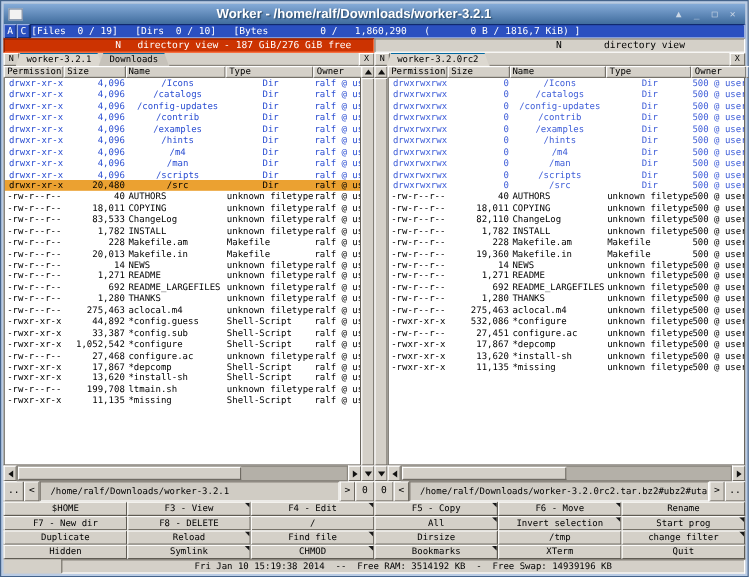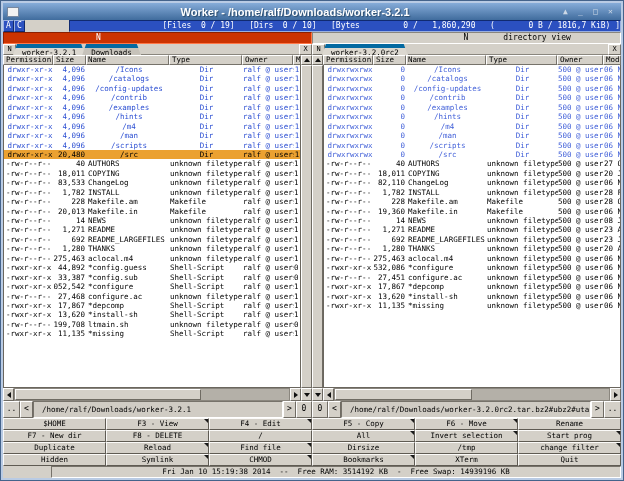--- a/index.html
+++ b/index.html
@@ -16,53 +16,53 @@
   
   .titlebar{height:17px;background:linear-gradient(#86acd9,#406c9d);display:flex;align-items:center;flex-shrink:0;}
   .win-icon{width:12px;height:10px;background:#f2f2f2;border:1px solid #7788a0;margin-left:4px;flex-shrink:0;}
   .title{flex:1;text-align:center;color:#fff;font:bold 11px "Liberation Sans",sans-serif;text-shadow:1px 1px 1px #2a4a6a;white-space:nowrap;overflow:hidden;padding-left:12px;}
   .win-buttons{display:flex;gap:2px;margin-right:4px;}
   .win-btn{width:13px;height:12px;color:#cdd8e6;font-size:8px;line-height:12px;text-align:center;font-family:"DejaVu Sans Mono",monospace;}
 
   
   .stats-row{height:12px;display:flex;flex-shrink:0;}
   .ac-btn{width:11px;height:12px;background:#2b50c0;color:#fff;font-size:8px;line-height:10px;text-align:center;border:1px solid;border-color:#9ab0e0 #102a70 #102a70 #9ab0e0;}
-  .stats{flex:1;background:#2b50c0;color:#fff;font-size:8px;line-height:10px;white-space:pre;text-align:right;border:1px solid;border-color:#102a70 #9ab0e0 #9ab0e0 #102a70;overflow:hidden;margin-left:44px;}
+  .stats{flex:1;background:#2b50c0;color:#fff;font-size:8px;line-height:10px;white-space:pre;text-align:left;border:1px solid;border-color:#102a70 #9ab0e0 #9ab0e0 #102a70;overflow:hidden;}
 
   
   .mode-row{height:12px;display:flex;flex-shrink:0;}
   .mode{width:50%;font-size:8px;line-height:10px;border:1px solid;position:relative;overflow:hidden;}
   .mode.active{background:#cc3301;color:#fff;border-color:#8c2000 #ff7747 #ff7747 #8c2000;}
   .mode.inactive{background:#d4d0c8;color:#000;border-color:#8a867e #ffffff #ffffff #8a867e;}
   .mode .n{position:absolute;top:0;}
   .mode .txt{position:absolute;top:0;white-space:pre;}
   .mode-left .n{left:30%;} .mode-left .txt{left:36%;}
   .mode-right .n{left:49%;} .mode-right .txt{left:62%;}
 
   
   .tabs-row{height:11px;display:flex;flex-shrink:0;}
   .tabhalf{width:50%;display:flex;}
   .sq-btn{width:13px;height:11px;background:#d4d0c8;border:1px solid;border-color:#fff #76726a #76726a #fff;font-size:7px;line-height:9px;text-align:center;flex-shrink:0;}
-  .tab{height:11px;padding:0 9px;font-size:7.5px;line-height:10px;background:#c6c2ba;clip-path:polygon(4px 0,calc(100% - 4px) 0,100% 100%,0 100%);margin-left:-3px;white-space:nowrap;border-top:4px solid #0369a1;}
+  .tab{height:11px;padding:0 9px;font-size:7.5px;line-height:10px;background:#c6c2ba;clip-path:polygon(4px 0,calc(100% - 4px) 0,100% 100%,0 100%);margin-left:-3px;white-space:nowrap;border-top:1px solid #0369a1;}
   .tab.active{background:#dcd8d0;}
   .tab-fill{flex:1;border-bottom:1px solid #8a867e;}
 
   
   .main{flex:1;display:flex;min-height:0;}
   .panel{width:298px;display:flex;flex-direction:column;min-height:0;border-radius:30px;}
   .cols{height:10px;display:flex;background:#d4d0c8;flex-shrink:0;}
   .col{border:1px solid;border-color:#fff #76726a #76726a #fff;font-size:7.5px;line-height:8px;padding-left:2px;overflow:hidden;white-space:pre;}
   .list{flex:1;background:#fff;border:1px solid #6a665e;border-top:none;overflow:hidden;}
   .row{height:9.45px;line-height:9.45px;font-size:7.5px;display:flex;white-space:pre;color:#000;}
   .row.dir{color:#2b4ed2;text-align:center;}
   .panel-right .row.dir{color:#3f5ed8;}
   .row.sel{background:#eba131;color:#000;}
   .cell{overflow:hidden;flex-shrink:0;display:block;}
   .c0{width:50px;padding-left:2px;}
-  .c1{width:33px;position:relative;}
+  .c1{width:52px;position:relative;}
   .c1 span{position:absolute;right:2px;top:0;white-space:pre;}
   .c2{width:83px;padding-left:1px;}
   .c3{width:73px;}
   .c4{width:51px;}
   .c5{flex:1 1 auto;}
   .panel-right .c2{width:80px;}
   .panel-right .c3{width:71px;}
   .panel-right .c4{width:46px;}
 
   
@@ -116,20 +116,21 @@
 
     <div class="stats-row">
       <div class="ac-btn">A</div>
       <div class="ac-btn">C</div>
       <div class="stats">[Files  0 / 19]   [Dirs  0 / 10]   [Bytes         0 /   1,860,290   (       0 B / 1816,7 KiB) ]</div>
     </div>
 
     <div class="mode-row">
       <div class="mode active mode-left">
         <span class="n">N</span>
+        <span class="txt">directory view - 187 GiB/276 GiB free</span>
       </div>
       <div class="mode inactive mode-right">
         <span class="n">N</span>
         <span class="txt">directory view</span>
       </div>
     </div>
 
     <div class="tabs-row">
       <div class="tabhalf">
         <div class="sq-btn">N</div>

